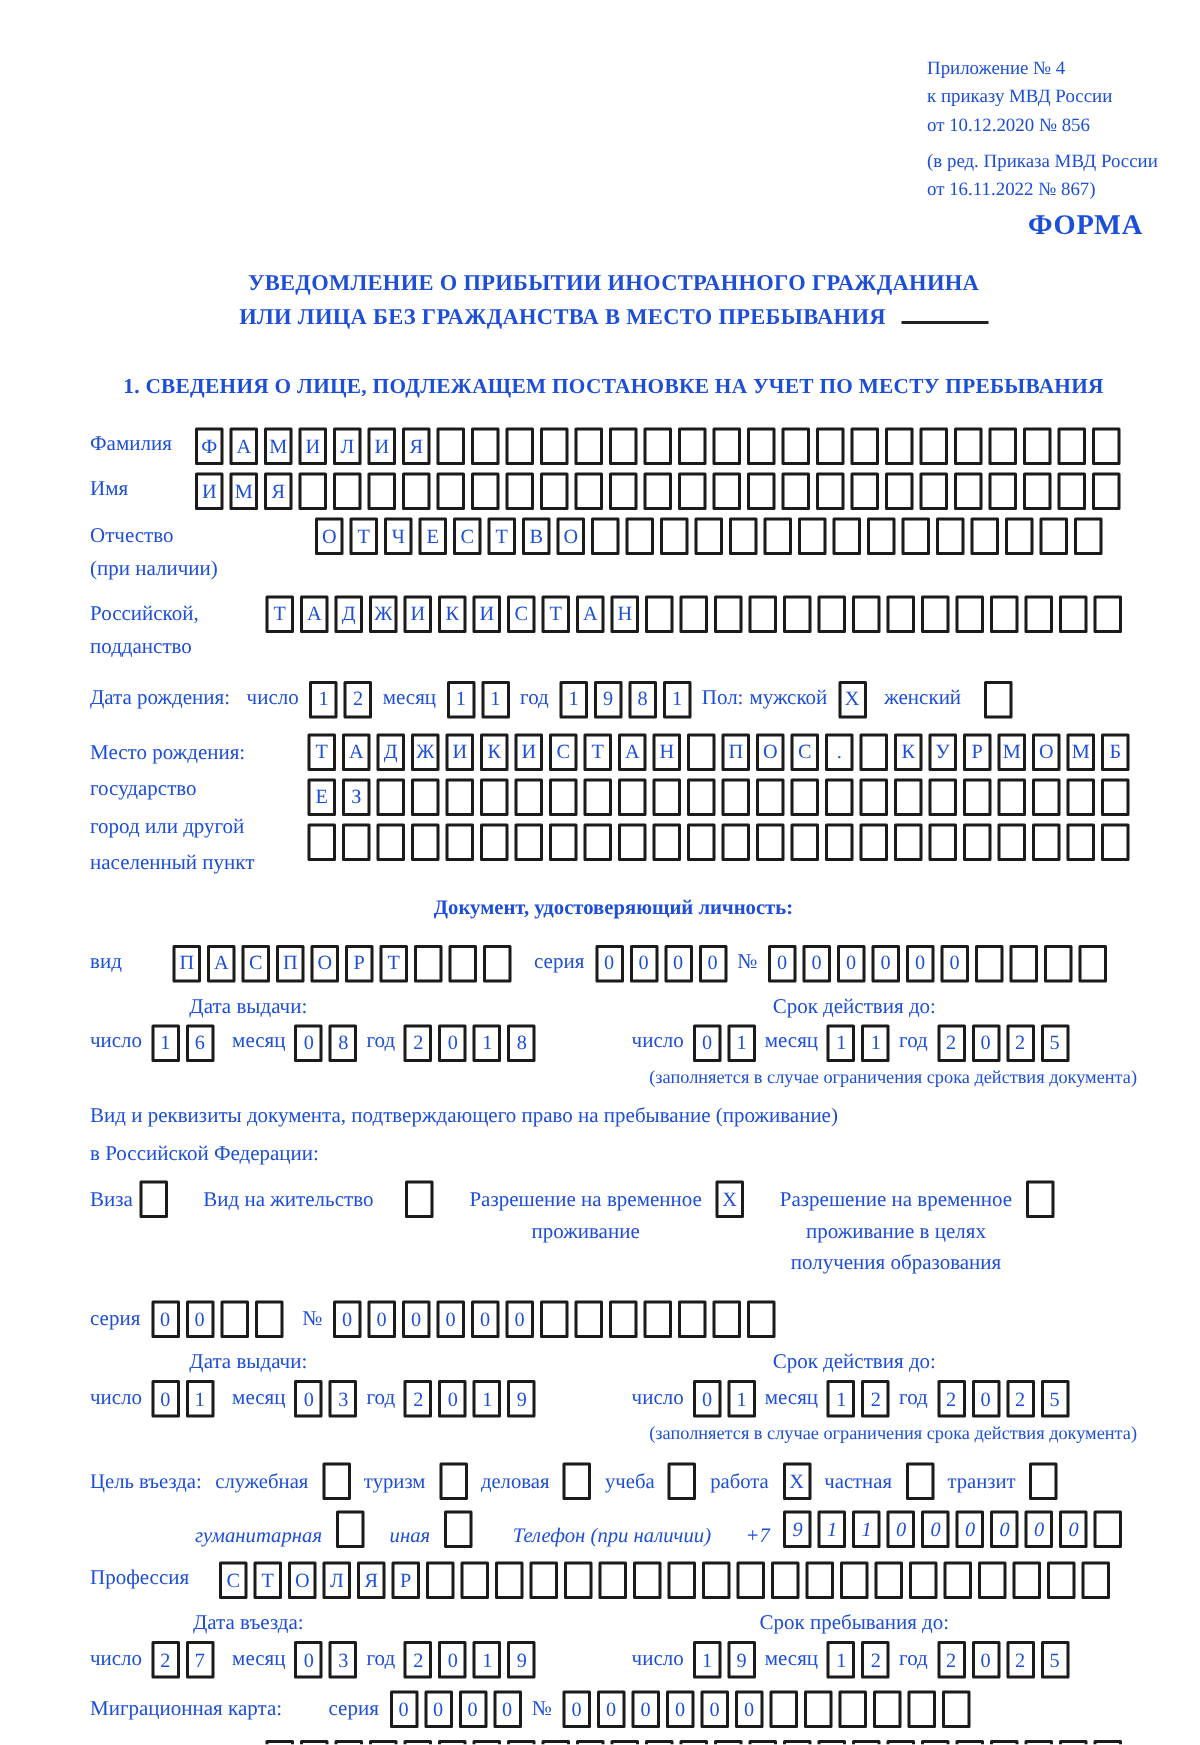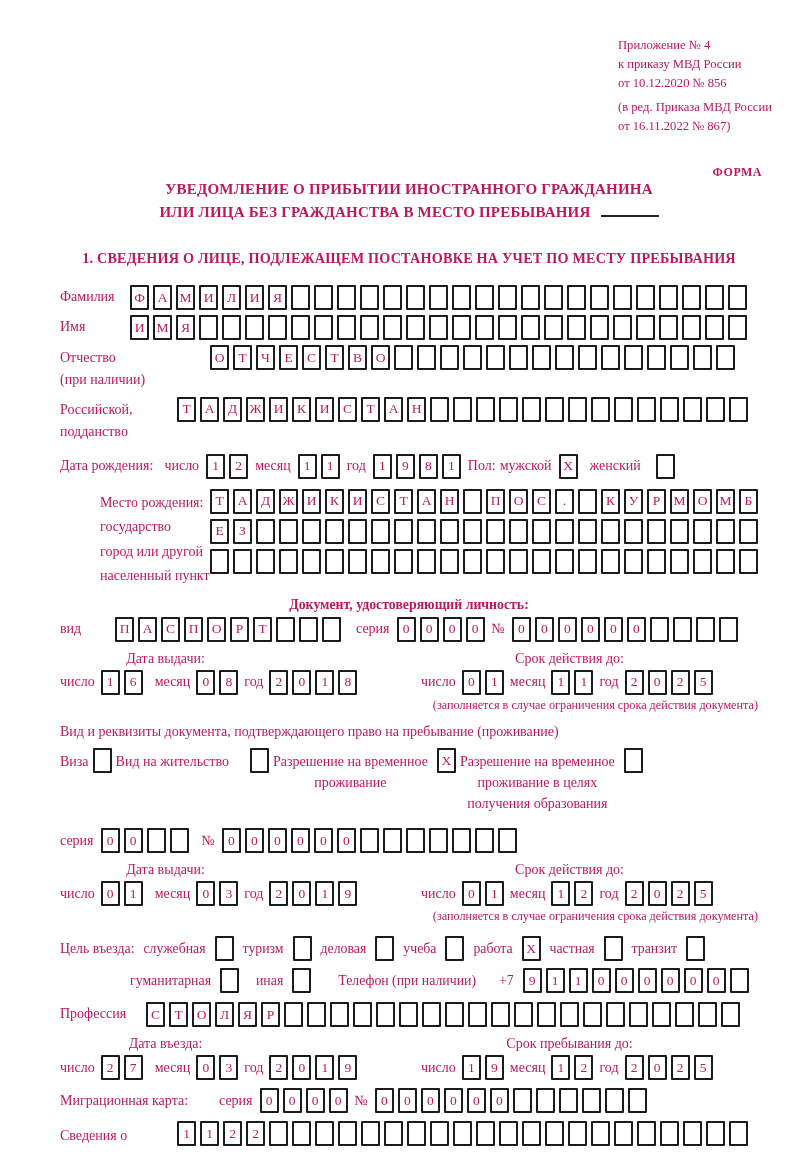--- a/index.html
+++ b/index.html
@@ -1,28 +1,28 @@
 <!DOCTYPE html>
 <html><head>
 <meta charset="utf-8">
 <style>
   html,body{margin:0;padding:0;background:#fff;}
   .page{
     position:relative;
     width:800px;height:1163px;
     box-sizing:border-box;
     padding:0 42px 0 60px;
-    background:#fff;color:#be185d;
+    background:#fff;color:#1d4ed8;
     font-family:"Liberation Serif","DejaVu Serif",serif;
     overflow:hidden;
     border-radius:14px;
   }
   .hdr{position:absolute;left:618px;top:36px;font-size:12.6px;line-height:1.5;}
   .hdr .sub{margin-top:5px;}
-  .forma{position:absolute;right:38px;top:165px;font-weight:bold;font-size:12px;letter-spacing:0.5px;}
+  .forma{position:absolute;right:38px;top:140px;font-weight:bold;font-size:19px;letter-spacing:0.5px;}
   .title{margin:0;padding-top:178px;text-align:center;font-weight:bold;font-size:15px;line-height:1.5;letter-spacing:0.2px;font-family:Liberation Serif, serif;}
   .blank-line{display:inline-block;width:58px;border-bottom:2px solid #222;height:13px;margin-left:10px;}
   .sec-heading{margin-top:27px;text-align:center;font-weight:bold;font-size:14.2px;letter-spacing:0.2px;}
 
   .row{display:flex;align-items:flex-start;margin-top:5px;}
   .lbl{font-size:14px;padding-top:4px;white-space:nowrap;}
   .lblblock{font-size:14px;line-height:1.6;padding-top:2px;}
   .cells{display:inline-flex;gap:4px;flex-shrink:0;}
   .cell{
     box-sizing:border-box;width:19px;height:25px;flex:0 0 19px;
@@ -36,26 +36,26 @@
   .inlinerow .t{white-space:nowrap;}
 
   .two-col{display:flex;margin-top:9px;}
   .col-l{width:46%;}
   .col-r{width:54%;}
   .dtitle{text-align:center;font-size:14px;margin-bottom:3px;}
   .dgroup{display:flex;align-items:center;gap:6px;font-size:14px;}
   .note{font-size:12.2px;text-align:right;margin-top:3px;}
 
   .plain{font-size:14px;line-height:1.85;margin-top:9px;}
-  .opts{display:flex;align-items:flex-start;gap:4px;margin-top:4px;}
+  .opts{display:flex;align-items:flex-start;gap:24px;margin-top:4px;}
   .opt{display:flex;align-items:flex-start;gap:9px;}
   .opt .txt{font-size:14px;line-height:1.5;text-align:center;padding-top:3px;white-space:nowrap;}
 
   .purpose{display:flex;align-items:center;gap:9px;font-size:13.8px;margin-top:12px;white-space:nowrap;}
-  .purpose2{display:flex;align-items:center;gap:9px;font-size:13.8px;margin-top:7px;margin-left:70px;white-space:nowrap;}
+  .purpose2{display:flex;align-items:flex-end;gap:9px;font-size:13.8px;margin-top:7px;margin-left:70px;white-space:nowrap;font-style:italic;}
   .docheading{text-align:center;font-weight:bold;font-size:13.8px;margin-top:8px;}
 </style>
 </head>
 <body>
 
 <div class="page">
 
   <div class="hdr">
     <div>Приложение № 4</div>
     <div>к приказу МВД России</div>
@@ -229,21 +229,21 @@
     <span class="cells">
         <span class="cell">X</span>
       </span>
     <span class="t" style="margin-left:5px;">женский</span>
     <span class="cells" style="margin-left:8px;">
         <span class="cell"></span>
       </span>
   </div>
 
   <div class="row" style="margin-top:10px;">
-    <div class="lblblock" style="width:145px;line-height:1.75;margin-left:40px;">
+    <div class="lblblock" style="width:145px;line-height:1.75;">
       <div>Место рождения:</div>
       <div>государство</div>
       <div>город или другой</div>
       <div>населенный пункт</div>
     </div>
     <div class="cellrows">
       <div class="cells">
           <span class="cell">Т</span>
           <span class="cell">А</span>
           <span class="cell">Д</span>
@@ -319,21 +319,21 @@
           <span class="cell"></span>
           <span class="cell"></span>
           <span class="cell"></span>
           <span class="cell"></span>
         </div>
     </div>
   </div>
 
   <div class="docheading">Документ, удостоверяющий личность:</div>
 
-  <div class="inlinerow" style="margin-top:4px;">
+  <div class="inlinerow" style="margin-top:17px;">
     <span class="t" style="width:48px;">вид</span>
     <span class="cells">
         <span class="cell">П</span>
         <span class="cell">А</span>
         <span class="cell">С</span>
         <span class="cell">П</span>
         <span class="cell">О</span>
         <span class="cell">Р</span>
         <span class="cell">Т</span>
         <span class="cell"></span>
@@ -405,20 +405,21 @@
             <span class="cell">2</span>
             <span class="cell">5</span>
           </span>
       </div>
       <div class="note">(заполняется в случае ограничения срока действия документа)</div>
     </div>
   </div>
 
   <div class="plain" style="margin-top:6px;">
     <div>Вид и реквизиты документа, подтверждающего право на пребывание (проживание)</div>
+    <div>в Российской Федерации:</div>
   </div>
 
   <div class="opts">
     <div class="opt" style="gap:4px;">
       <span class="txt">Виза</span>
       <span class="cells">
           <span class="cell"></span>
         </span>
     </div>
     <div class="opt">

